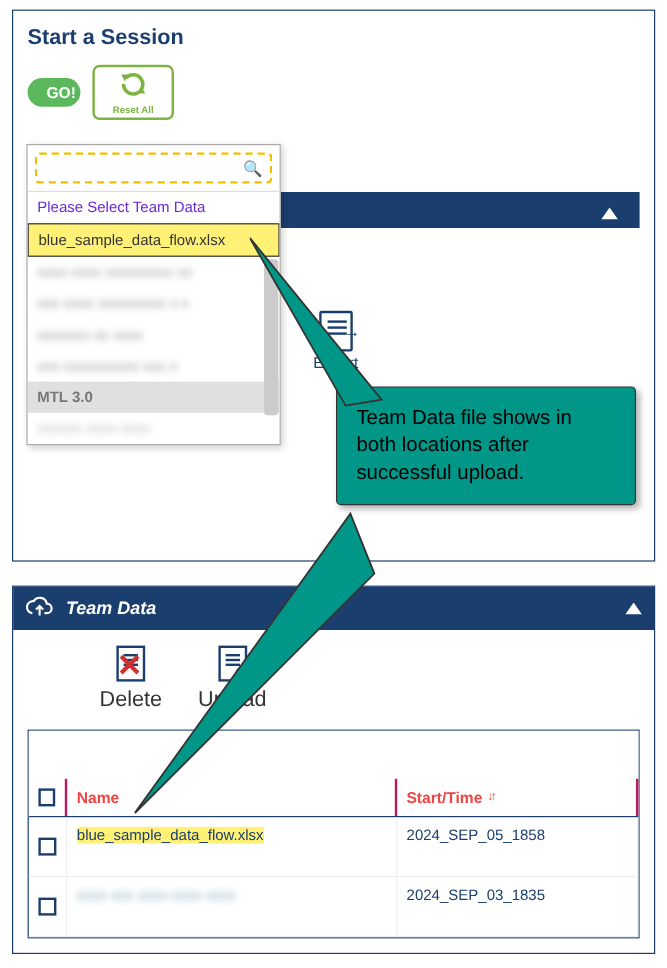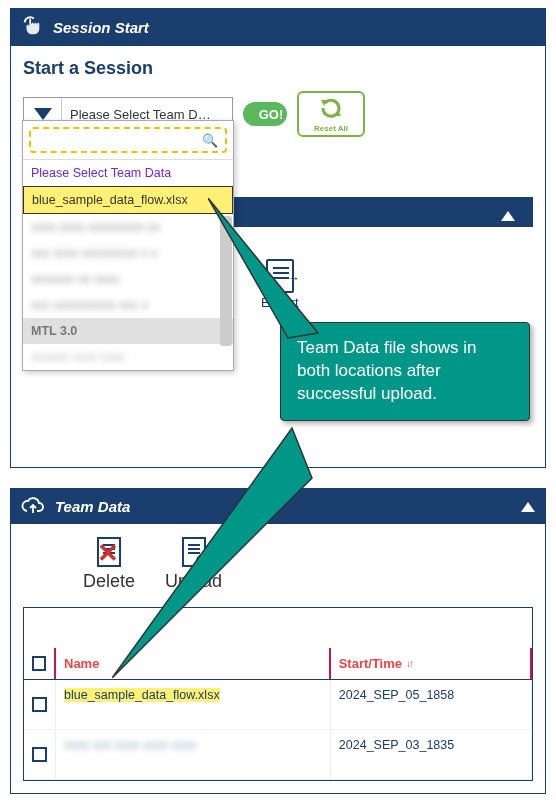--- a/index.html
+++ b/index.html
@@ -62,49 +62,32 @@
   .trow { display: flex; border-bottom: 1px solid #eee; min-height: 50px; }
   .td { padding: 8px; font-size: 12.5px; color: #1a3e6e; border-right: 1px solid #eee; word-break: break-all; }
   .td.cb { width: 32px; display: flex; align-items: center; justify-content: center; }
   .td.name { flex: 1.4; }
   .td.date { flex: 1; }
   .cbox { width: 15px; height: 15px; border: 2px solid #1a3e6e; background: #fff; cursor: pointer; }
   .hl-cell { background: #fff176; display: inline; }
   .blur-cell { filter: blur(3px); color: #8ab; }
 
   .callout { position: absolute; left: 280px; top: 322px; width: 250px; z-index: 20; }
-  .callout-box { background: #009688; color: #ffffff; border: 1.5px solid #333; border-radius: 4px; padding: 14px 16px; font-size: 17px; line-height: 1.35; box-shadow: 3px 3px 5px rgba(0,0,0,0.3); }
+  .callout-box { background: #009688; color: #000000; border: 1.5px solid #333; border-radius: 4px; padding: 14px 16px; font-size: 17px; line-height: 1.35; box-shadow: 3px 3px 5px rgba(0,0,0,0.3); }
   .callout svg { position: absolute; }
   .callout-tail1 { left: -72px; top: -124px; }
   .callout-tail2 { left: -168px; top: 96px; }
 </style>
 </head>
 <body>
 
 <div class="panel" style="position:relative; height:460px;">
-  <div class="panel-header">
-    <span>
-      <svg width="22" height="22" viewBox="0 0 24 24">
-          <path fill="#fff" d="M9 3a2 2 0 0 1 2 2v5l1-1c1-1 2 0 2 1l1-1c1-1 2 0 2 1l1-1c1-1 2 0 2 1v5a6 6 0 0 1-6 6h-2a6 6 0 0 1-6-6v-3c0-1 1-2 2-1l1 1V5a2 2 0 0 1 2-2z" stroke="#fff" stroke-width="0" opacity="0.9"></path>
-          <path fill="none" stroke="#fff" stroke-width="2" d="M4 8a6 6 0 0 1 10-4"></path>
-        </svg>
-    </span>
-    <span>Session Start</span>
-  </div>
   <div class="panel-body">
     <div class="start-heading">Start a Session</div>
     <div class="controls-row">
-      <div class="dropdown-closed">
-        <div class="dropdown-arrow-box">
-          <svg width="18" height="12" viewBox="0 0 18 12">
-              <polygon points="0,0 18,0 9,12" fill="#1a3e6e"></polygon>
-            </svg>
-        </div>
-        <div class="dropdown-text">Please Select Team D…</div>
-      </div>
       <button class="go-btn">GO!</button>
       <div class="reset-btn">
         <span>
           <svg viewBox="0 0 24 24">
               <path fill="none" stroke="#7cb342" stroke-width="3" d="M4 12a8 8 0 1 0 2-5"></path>
               <polygon points="2,4 8,4 5,10" fill="#7cb342"></polygon>
               <polygon points="22,20 16,20 19,14" fill="#7cb342"></polygon>
             </svg>
         </span>
         <span class="reset-label">Reset All</span>

